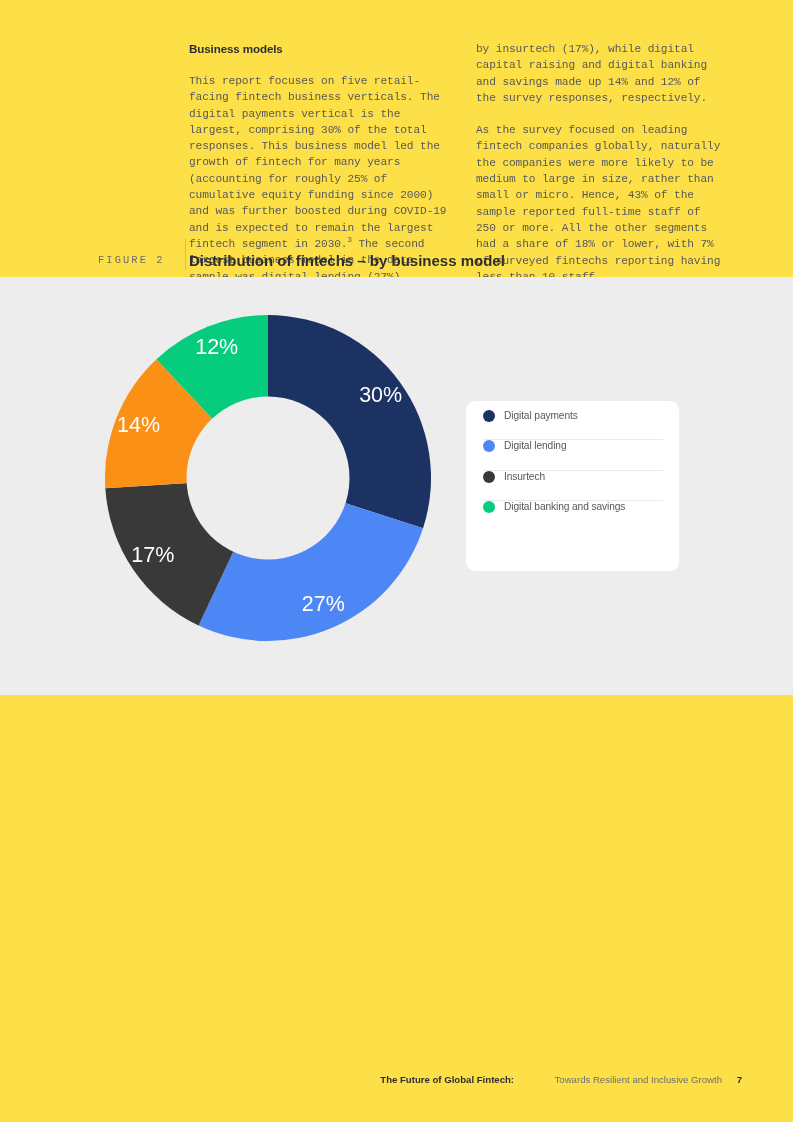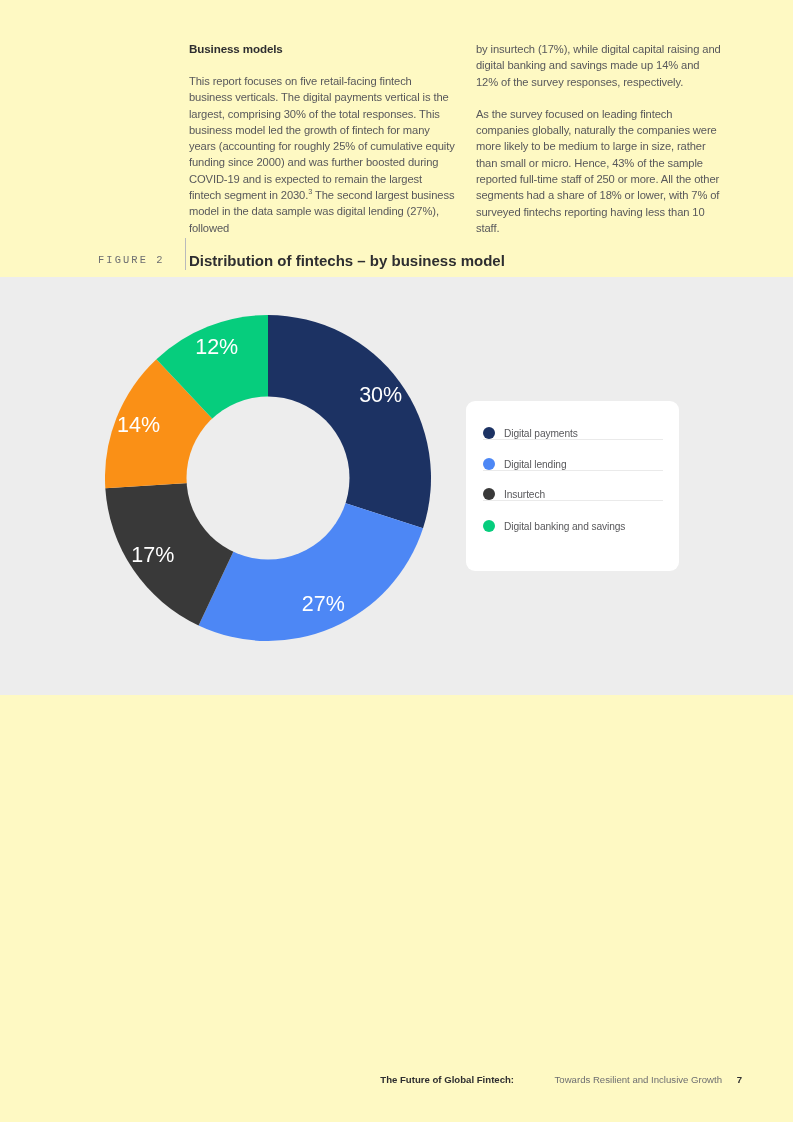--- a/index.html
+++ b/index.html
@@ -7,42 +7,42 @@
     width: 793px;
     height: 1122px;
     background: #ffffff;
     font-family: "Liberation Sans", sans-serif;
     overflow: hidden;
   }
   .page {
     position: relative;
     width: 793px;
     height: 1122px;
-    background: #fef9c3;
+    background: #fde047;
   }
 
   
   .col {
     position: absolute;
     font-size: 11.2px;
     line-height: 16.3px;
     color: #58585b;
     letter-spacing: -0.01em;
   }
   .col-left  { left: 189px; top: 41px; width: 268px; }
   .col-right { left: 476px; top: 41px; width: 248px; }
 
   .section-heading {
     font-size: 11.6px;
     font-weight: bold;
     color: #2e2e30;
     line-height: 16px;
     margin-bottom: 16px;
   }
-  .para { margin-bottom: 16px; }
+  .para { margin-bottom: 16px; font-family: Liberation Mono, monospace; }
   .para:last-child { margin-bottom: 0; }
   sup { font-size: 7.4px; vertical-align: super; line-height: 0; }
 
   
   .figure-caption-row {
     position: absolute;
     left: 0; top: 243px;
     width: 793px; height: 34px;
     display: flex;
     align-items: center;
@@ -102,21 +102,21 @@
   .legend-box {
     position: absolute;
     left: 466px; top: 401px;
     width: 213px; height: 170px;
     background: #ffffff;
     border-radius: 9px;
     padding: 9px 16px 9px 17px;
   }
   .legend-item {
     display: flex;
-    align-items: flex-end;
+    align-items: flex-start;
     height: 30.4px;
     border-bottom: 1px solid #eaeaea;
   }
   .legend-item:last-child { border-bottom: none; }
   .legend-swatch {
     width: 12px; height: 12px;
     border-radius: 50%;
     flex: 0 0 12px;
     margin-right: 9px;
   }

